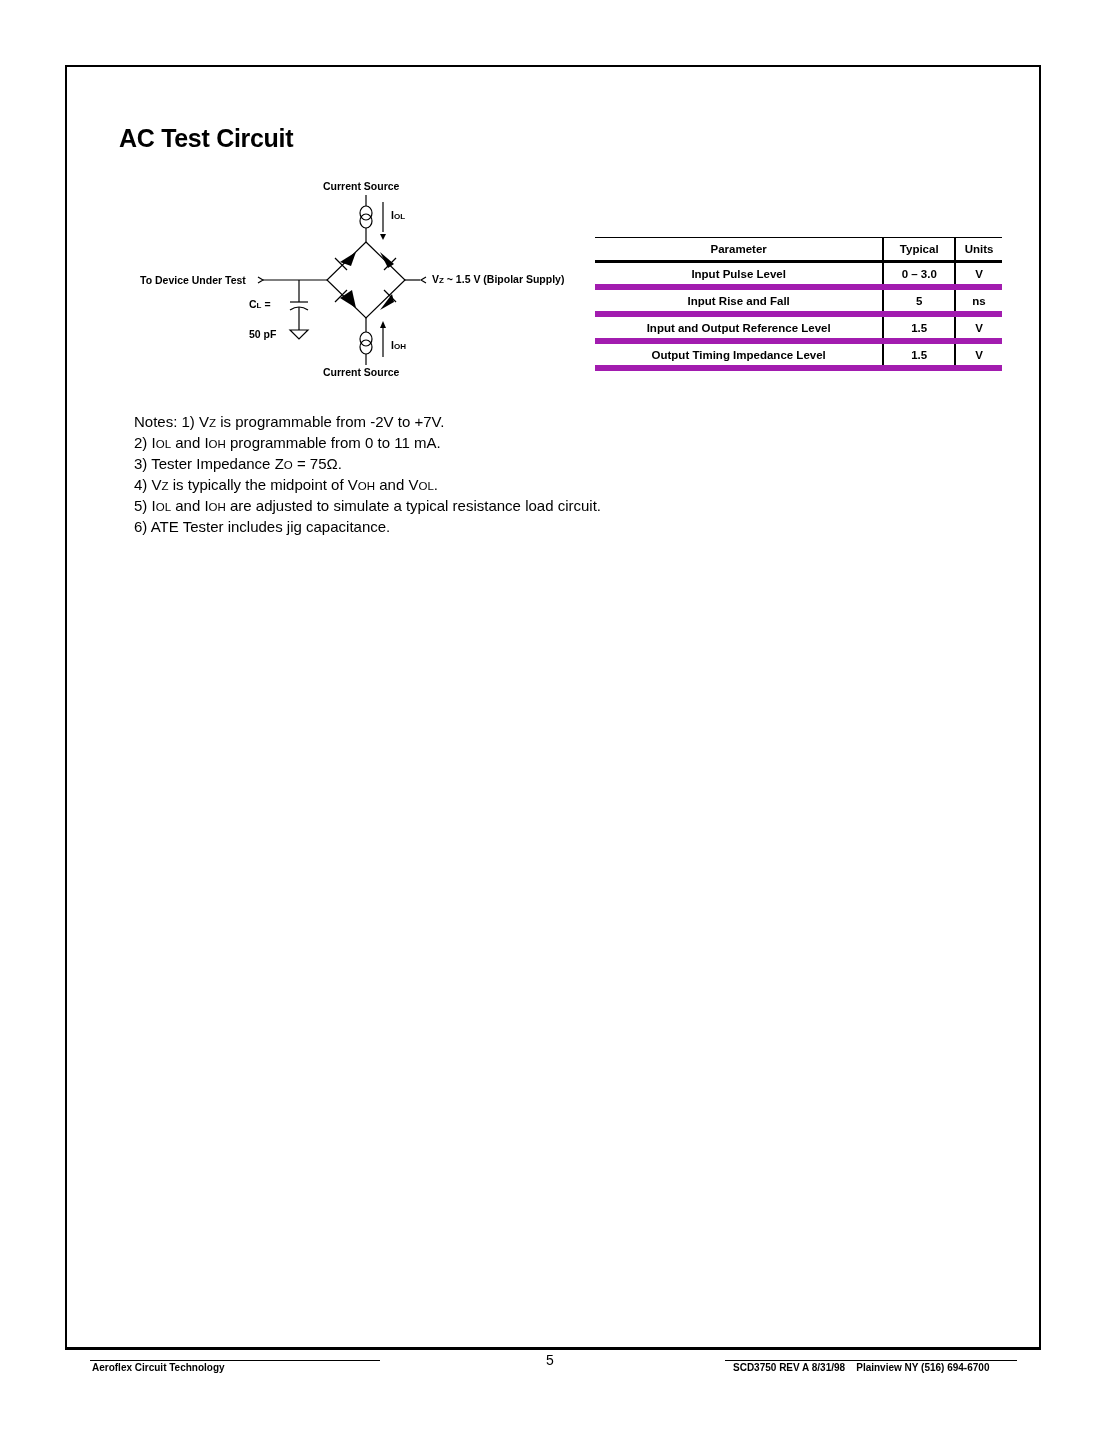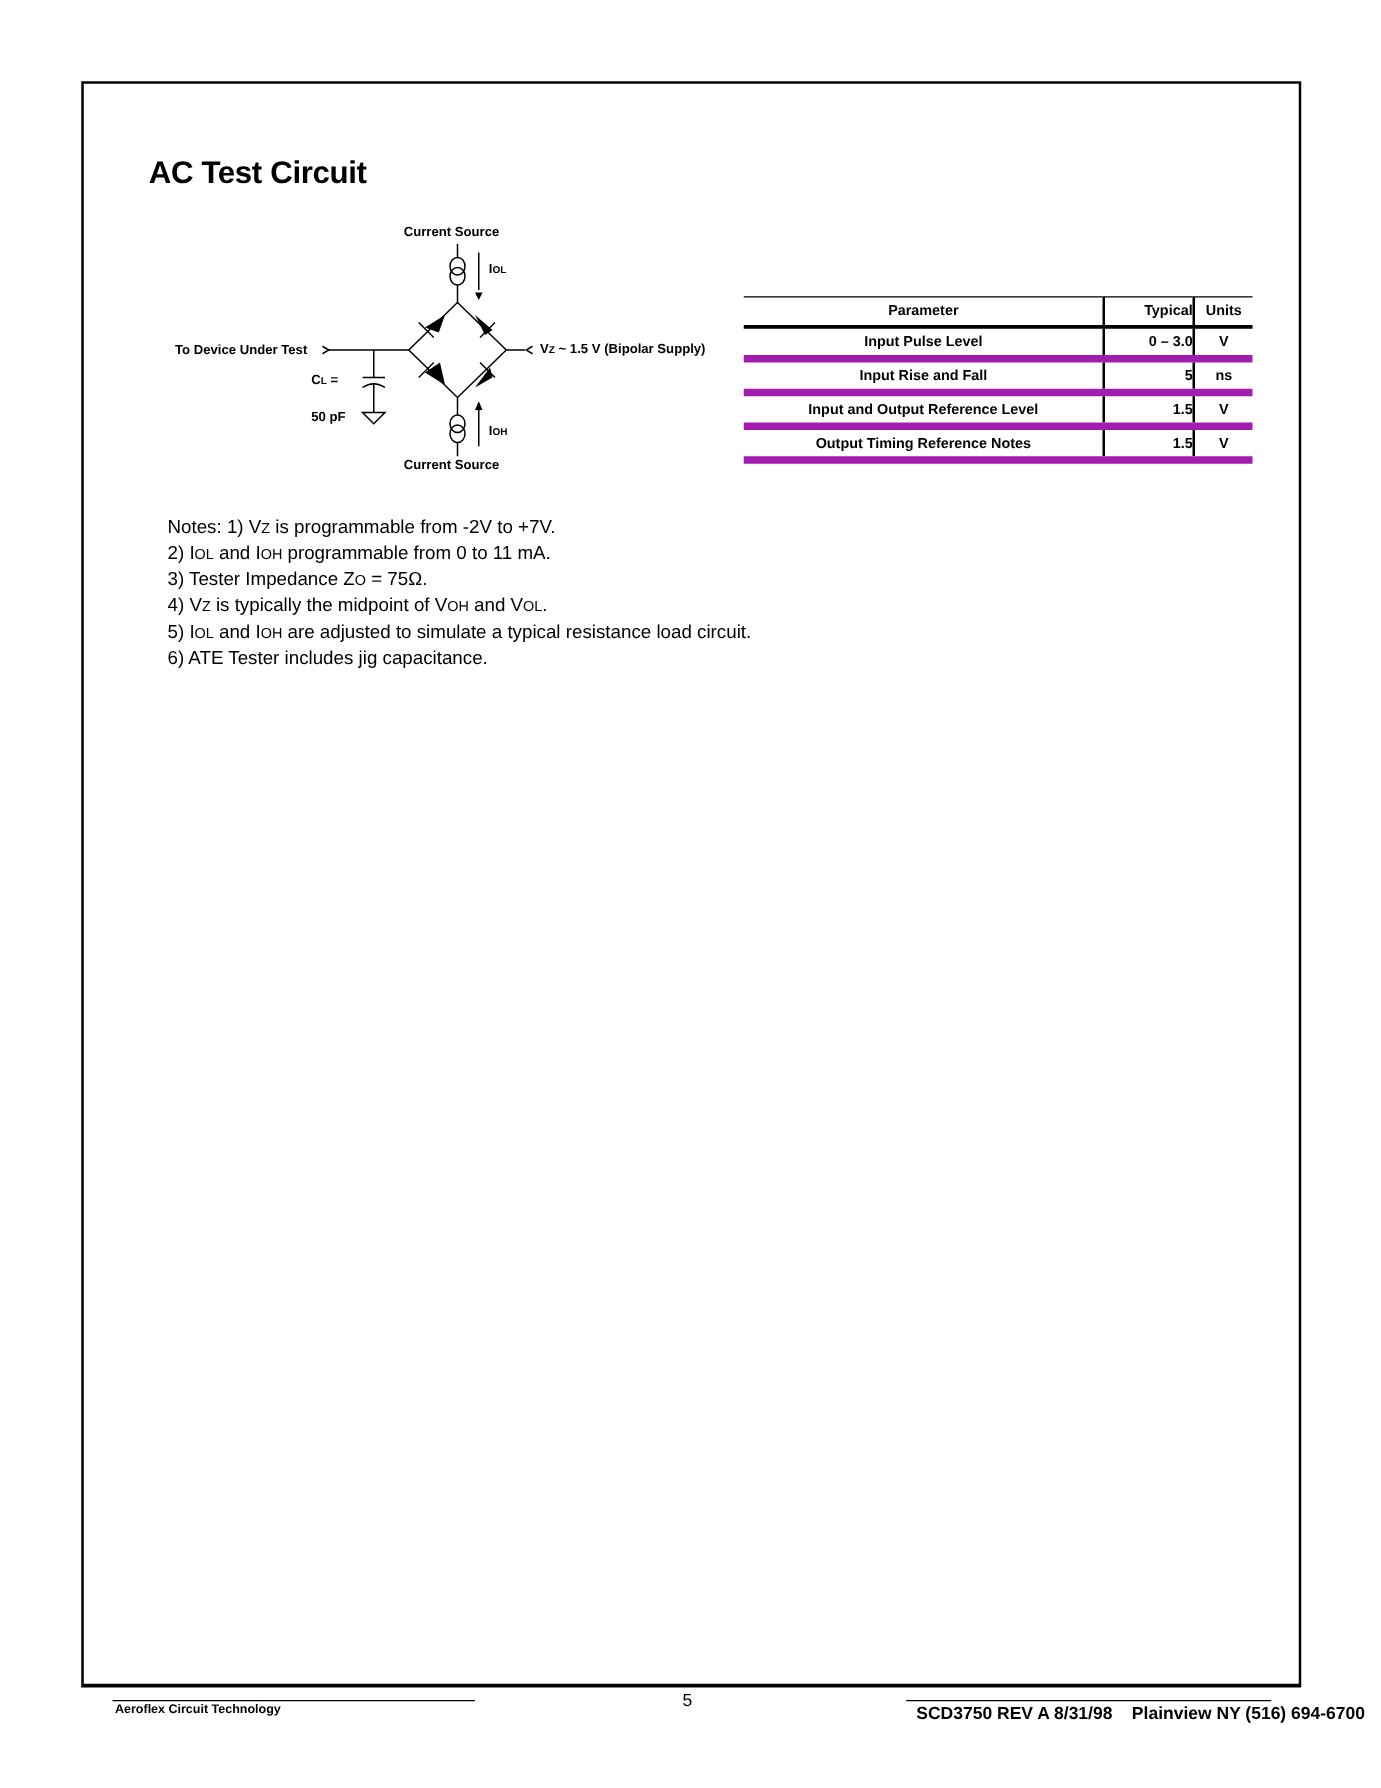--- a/index.html
+++ b/index.html
@@ -7,28 +7,28 @@
   .frame { position:absolute; left:65px; top:65px; width:972px; height:1280px; border:2px solid #000; border-bottom-width:3px; }
   .title { position:absolute; left:119px; top:124px; font-size:25px; font-weight:bold; letter-spacing:-0.3px; }
   .diagram { position:absolute; left:0; top:0; width:1105px; height:400px; }
   .dlabel { position:absolute; font-size:10.5px; font-weight:bold; white-space:nowrap; }
   .sub { font-size:8px; }
   table.params { position:absolute; left:595px; top:237px; width:407px; border-collapse:collapse; font-size:11.5px; font-weight:bold; }
   table.params td, table.params th { text-align:center; padding:0; height:22px; }
   table.params th { font-weight:bold; border-top:1px solid #000; border-bottom:3px solid #000; height:22px; }
   table.params td { border-bottom:6px solid #a21caf; height:21px; }
   table.params .c1 { width:289px; border-right:2px solid #000; }
-  table.params .c2 { width:70px; border-right:2px solid #000;text-align:right; }
+  table.params .c2 { width:70px; border-right:2px solid #000; }
   table.params .c3 { width:46px; }
   .notes { position:absolute; left:134px; top:412px; font-size:15px; line-height:20px; }
   .notes .s { font-size:11.5px; }
   .footer-left { position:absolute; left:92px; top:1362px; font-size:10px; font-weight:bold; }
   .footer-left-line { position:absolute; left:90px; top:1360px; width:290px; border-top:1px solid #000; }
   .footer-page { position:absolute; left:546px; top:1352px; font-size:14px; }
-  .footer-right { position:absolute; left:733px; top:1362px; font-size:14px; font-weight:bold; white-space:pre; }
+  .footer-right { position:absolute; left:733px; top:1362px; font-size:10px; font-weight:bold; white-space:pre; }
   .footer-right-line { position:absolute; left:725px; top:1360px; width:292px; border-top:1px solid #000; }
 </style>
 </head>
 <body>
 
 <div class="frame"></div>
 
 <div class="title">AC Test Circuit</div>
 
 <svg class="diagram" viewBox="0 0 1105 400" width="1105" height="400">
@@ -104,21 +104,21 @@
       <td class="c1">Input Rise and Fall</td>
       <td class="c2">5</td>
       <td class="c3">ns</td>
     </tr>
     <tr>
       <td class="c1">Input and Output Reference Level</td>
       <td class="c2">1.5</td>
       <td class="c3">V</td>
     </tr>
     <tr>
-      <td class="c1">Output Timing Reference Notes</td>
+      <td class="c1">Output Timing Impedance Level</td>
       <td class="c2">1.5</td>
       <td class="c3">V</td>
     </tr>
   </tbody>
 </table>
 
 <div class="notes">
   <div><span>Notes:  1) V</span><span class="s">Z</span><span> is programmable from -2V to +7V.</span></div>
   <div><span>2) I</span><span class="s">OL</span><span> and I</span><span class="s">OH</span><span> programmable from 0 to 11 mA.</span></div>
   <div><span>3) Tester Impedance Z</span><span class="s">O</span><span> = 75Ω.</span></div>

